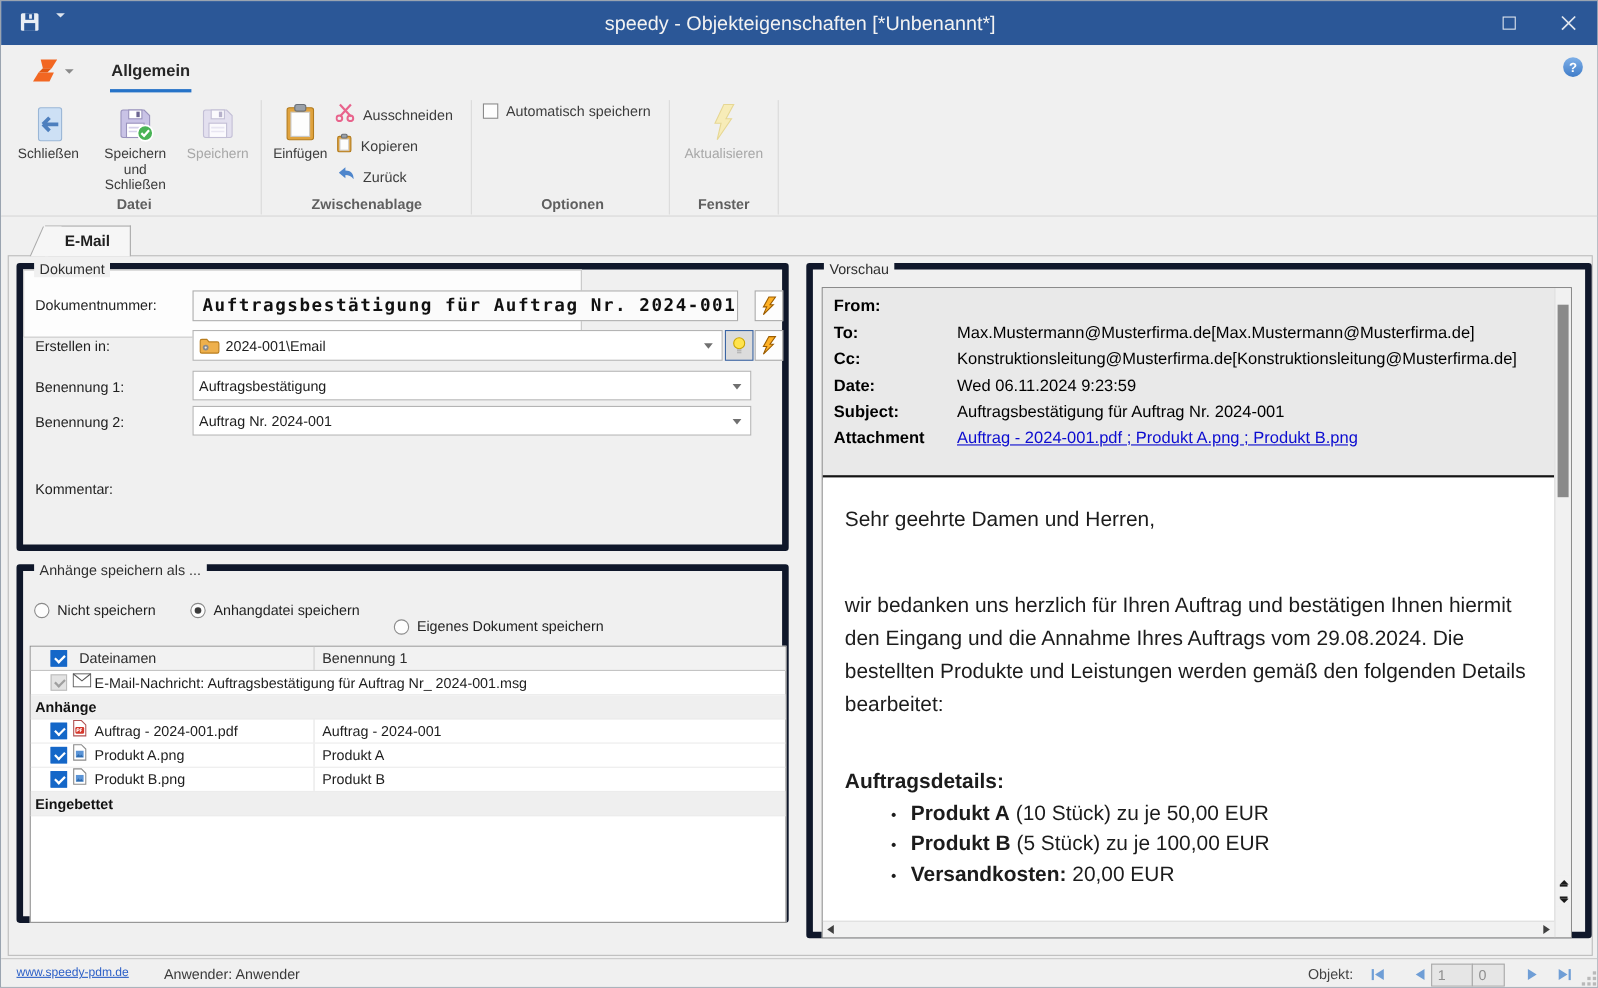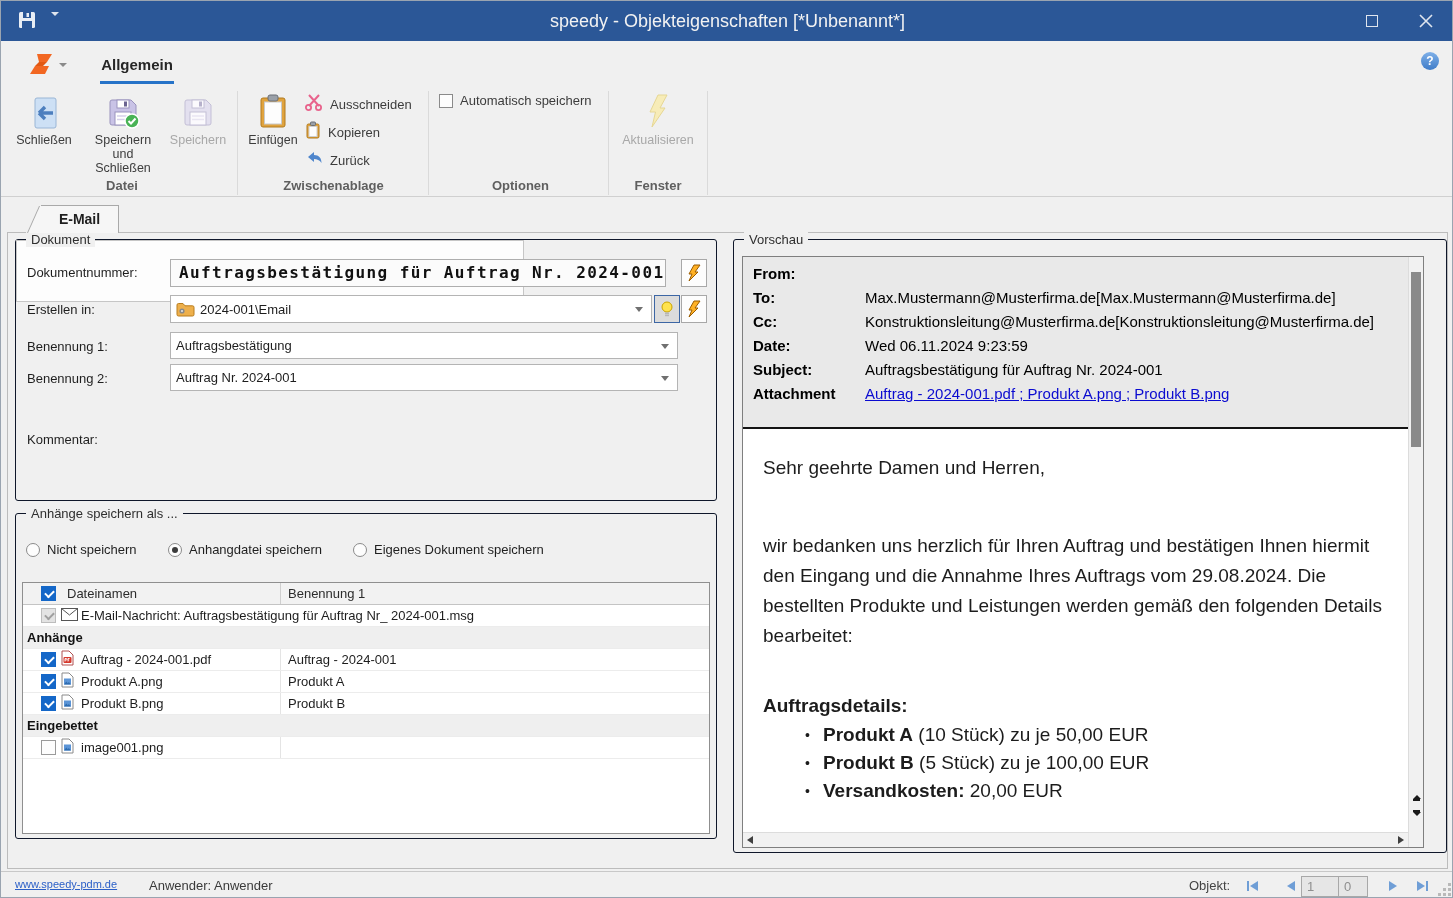--- a/index.html
+++ b/index.html
@@ -48,21 +48,21 @@
   
   #client { position:absolute; left:0; top:196px; width:1453px; height:674px; background:#f0f0f0; }
   #client-panel { position:absolute; left:6px; top:35px; width:1441px; height:637px;
                   border:1px solid #bcbcbc; background:#f0f0f0; }
   #tab-email { position:absolute; left:40px; top:8px; width:78px; height:28px; background:#f6f6f6;
                border:1px solid #a9a9a9; border-bottom:none; border-left:none; z-index:3;
                font-size:14px; font-weight:bold; color:#1f1f1f; text-align:center; line-height:27px; }
   #tab-email::before { content:""; position:absolute; left:-8px; top:0; width:16px; height:100%;
                background:#f6f6f6; border-left:1px solid #a9a9a9; transform:skewX(-24deg); z-index:-1; }
 
-  .gb { position:absolute; border:1px solid #0f172a; border-radius:3px; }
+  .gb { position:absolute; border:6px solid #0f172a; border-radius:3px; }
   .gb-title { position:absolute; top:-8px; left:10px; background:#f0f0f0; padding:0 5px;
               font-size:13px; color:#2f2f2f; line-height:15px; }
 
   #gb-dokument  { left:14px;  top:42px;  width:702px; height:262px; }
   #gb-anhaenge  { left:14px;  top:316px; width:702px; height:326px; }
   #gb-vorschau  { left:732px; top:42px;  width:714px; height:614px; }
 
   .flabel { position:absolute; left:11px; font-size:13px; color:#1f1f1f; }
   .tfield { position:absolute; background:#fbfbfb; border:1px solid #aeaeae; }
   #f-doknr { left:154px; top:19px; width:496px; height:28px; font-family:"DejaVu Sans Mono","Liberation Mono",monospace;
@@ -348,21 +348,21 @@
 
     <div class="radio-row">
       <span class="radio-item" style="left:10px;">
         <span class="radio"></span>
         <span class="lb">Nicht speichern</span>
       </span>
       <span class="radio-item" style="left:152px;">
         <span class="radio sel"></span>
         <span class="lb">Anhangdatei speichern</span>
       </span>
-      <span class="radio-item" style="left:337px;">
+      <span class="radio-item" style="left:337px;margin-top:15px;">
         <span class="radio"></span>
         <span class="lb">Eigenes Dokument speichern</span>
       </span>
     </div>
 
     <div id="tbl">
       <div class="trow" id="tbl-head">
         <div class="c1">
           <span class="cb checked"></span>
           <span class="fname" style="left:44px; color:#2c2c2c;">Dateinamen</span>
@@ -423,34 +423,20 @@
               <path d="M3 12.5 L5.3 9.5 L6.8 11.3 L7.8 10 L10 12.5 Z" fill="#2e6cb0"></path>
             </svg>
           </span>
           <span class="fname">Produkt B.png</span>
         </div>
         <div class="c2">Produkt B</div>
       </div>
 
       <div class="trow grouprow">Eingebettet</div>
 
-      <div class="trow">
-        <div class="c1">
-          <span class="cb"></span>
-          <span class="ficon">
-            <svg width="13" height="16" viewBox="0 0 13 16">
-              <path d="M1 1 H8 L12 5 V15 H1 Z" fill="#fff" stroke="#8a8a8a"></path>
-              <rect x="3" y="6.5" width="7" height="6" fill="#5b94d6"></rect>
-              <path d="M3 12.5 L5.3 9.5 L6.8 11.3 L7.8 10 L10 12.5 Z" fill="#2e6cb0"></path>
-            </svg>
-          </span>
-          <span class="fname">image001.png</span>
-        </div>
-        <div class="c2"></div>
-      </div>
     </div>
   </div>
 
   <div class="gb" id="gb-vorschau">
     <span class="gb-title">Vorschau</span>
 
     <div id="pv">
       <div id="pv-head">
         <div class="ph-row" style="top:8px;">
           <span class="ph-lb">From:</span>

